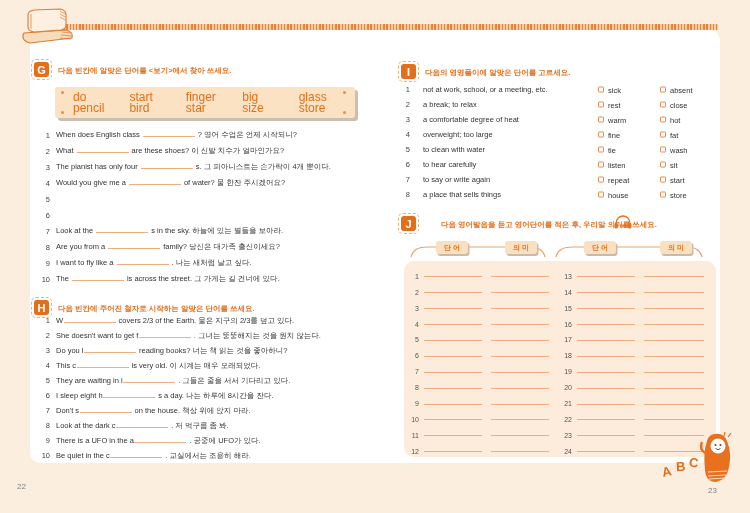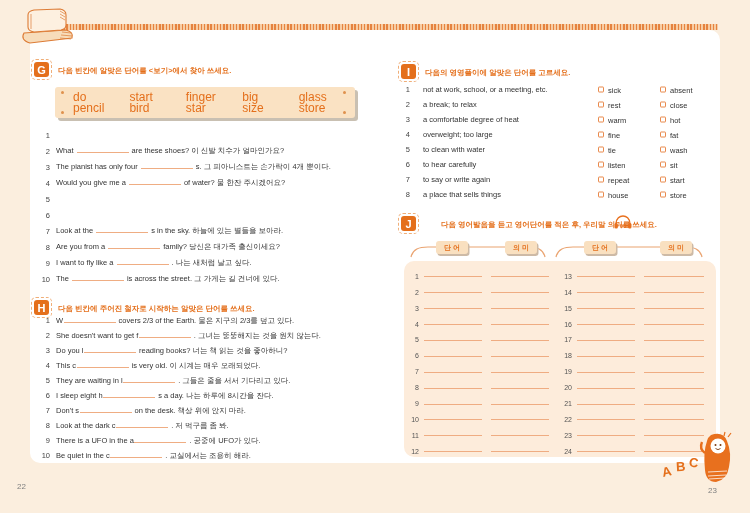--- a/index.html
+++ b/index.html
@@ -112,20 +112,21 @@
         <span class="word">pencil</span>
         <span class="word">bird</span>
         <span class="word">star</span>
         <span class="word">size</span>
         <span class="word">store</span>
       </div>
   </div>
   <div class="qlist" id="g-list">
       <div class="qrow g">
         <span class="num">1</span>
+        <span class="qtext"><span class="pre">When does English class</span><span class="blank"></span><span class="after">? 영어 수업은 언제 시작되니?</span></span>
       </div>
       <div class="qrow g">
         <span class="num">2</span>
         <span class="qtext"><span class="pre">What</span><span class="blank"></span><span class="after">are these shoes? 이 신발 치수가 얼마인가요?</span></span>
       </div>
       <div class="qrow g">
         <span class="num">3</span>
         <span class="qtext"><span class="pre">The pianist has only four</span><span class="blank"></span><span class="after">s. 그 피아니스트는 손가락이 4개 뿐이다.</span></span>
       </div>
       <div class="qrow g">
@@ -180,21 +181,21 @@
       <div class="qrow h">
         <span class="num">5</span>
         <span class="qtext"><span class="pre">They are waiting in l</span><span class="blank tight"></span><span class="after">. 그들은 줄을 서서 기다리고 있다.</span></span>
       </div>
       <div class="qrow h">
         <span class="num">6</span>
         <span class="qtext"><span class="pre">I sleep eight h</span><span class="blank tight"></span><span class="after">s a day. 나는 하루에 8시간을 잔다.</span></span>
       </div>
       <div class="qrow h">
         <span class="num">7</span>
-        <span class="qtext"><span class="pre">Don't s</span><span class="blank tight"></span><span class="after">on the desk. 책상 위에 앉지 마라.</span></span>
+        <span class="qtext"><span class="pre">Don't s</span><span class="blank tight"></span><span class="after">on the house. 책상 위에 앉지 마라.</span></span>
       </div>
       <div class="qrow h">
         <span class="num">8</span>
         <span class="qtext"><span class="pre">Look at the dark c</span><span class="blank tight"></span><span class="after">. 저 먹구름 좀 봐.</span></span>
       </div>
       <div class="qrow h">
         <span class="num">9</span>
         <span class="qtext"><span class="pre">There is a UFO in the a</span><span class="blank tight"></span><span class="after">. 공중에 UFO가 있다.</span></span>
       </div>
       <div class="qrow h">

